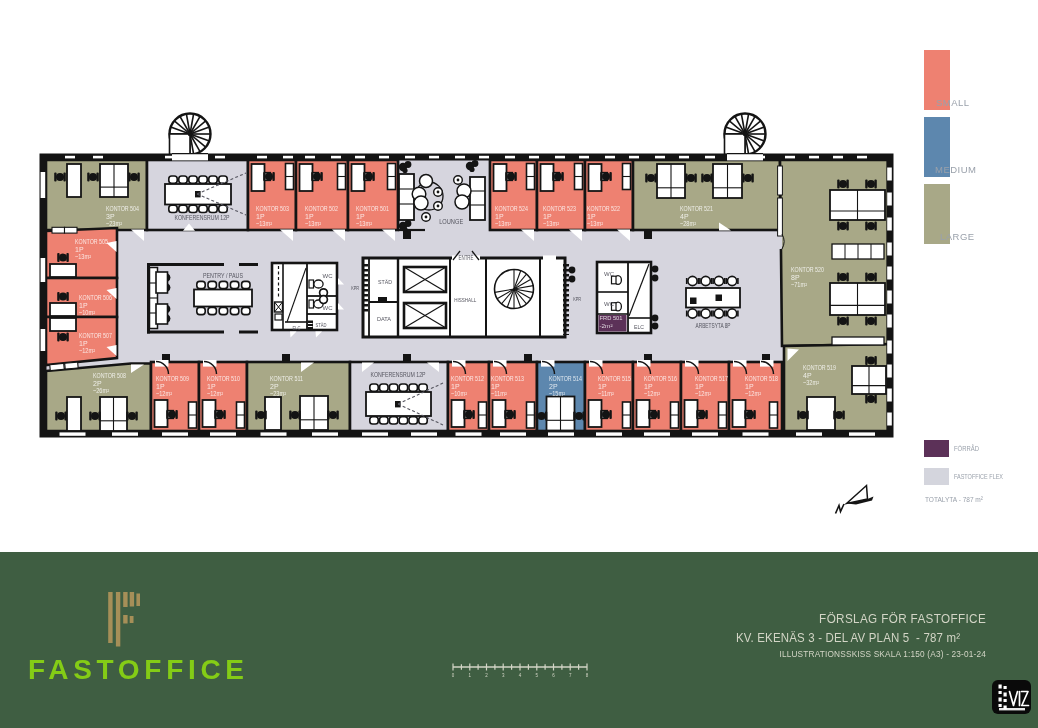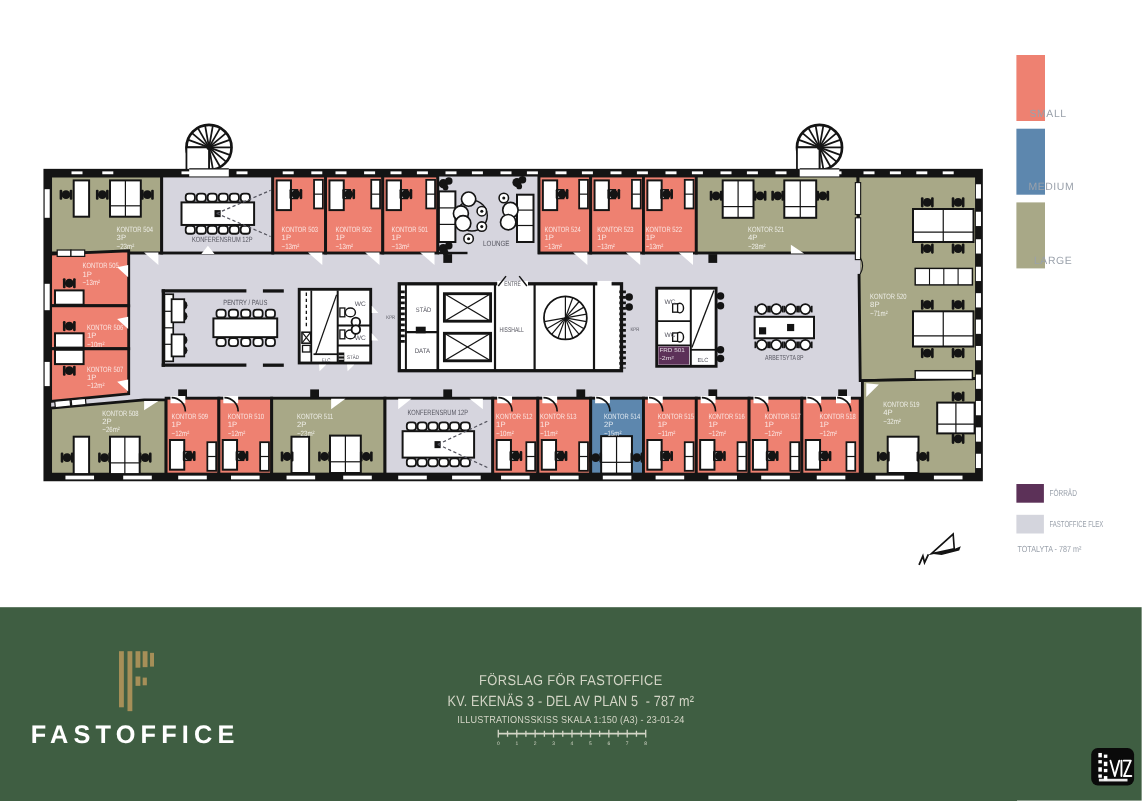--- a/index.html
+++ b/index.html
@@ -729,22 +729,22 @@
 <div style="position:absolute;left:0;top:552px;width:1038px;height:176px;background:#3f5e42;">
 <svg width="1038" height="176" viewBox="0 0 1038 176" style="position:absolute;left:0;top:0">
 <rect x="108.2" y="40" width="4.4" height="51" fill="#a68f58"></rect>
 <rect x="115.9" y="40" width="4.4" height="54.5" fill="#a68f58"></rect>
 <rect x="123.2" y="40" width="4.4" height="15" fill="#a68f58"></rect>
 <rect x="129.7" y="40" width="4.4" height="14.5" fill="#a68f58"></rect>
 <rect x="136.4" y="41.5" width="3.6" height="12.5" fill="#a68f58"></rect>
 <rect x="123.2" y="63" width="4.4" height="8.5" fill="#a68f58"></rect>
 <rect x="129.7" y="64" width="3.8" height="7" fill="#a68f58"></rect>
 </svg>
-<div style="position:absolute;left:28px;top:654px;margin-top:-552px;width:190px;color:#ffffff;font-size:23px;font-weight:bold;letter-spacing:4.7px;">FASTOFFICE</div>
-<div style="position:absolute;left:0;top:0;width:1038px;text-align:center;color:#d3d5c6;">
+<div style="position:absolute;left:28px;top:654px;margin-top:-552px;width:190px;color:#84cc16;font-size:28px;font-weight:bold;letter-spacing:4.7px;">FASTOFFICE</div>
+<div style="position:absolute;left:0;top:0;width:1038px;text-align:right;color:#d3d5c6;">
 <div style="margin-top:59px;font-size:13px;letter-spacing:0.4px;transform:scaleX(0.9);">FÖRSLAG FÖR FASTOFFICE</div>
 <div style="margin-top:4px;font-size:13.5px;letter-spacing:0.2px;transform:scaleX(0.85);">KV. EKENÄS 3 - DEL AV PLAN 5 &nbsp;- 787 m²</div>
 <div style="margin-top:4px;font-size:9.2px;letter-spacing:0.2px;transform:scaleX(0.9);">ILLUSTRATIONSSKISS SKALA 1:150 (A3) - 23-01-24</div>
 </div>
 <svg width="150" height="18" viewBox="0 0 150 18" style="position:absolute;left:450px;top:110px">
 <line x1="3" y1="5" x2="137" y2="5" stroke="#d3d5c6" stroke-width="1.6"></line>
 <line x1="3.0" y1="1.5" x2="3.0" y2="8.5" stroke="#d3d5c6" stroke-width="1.2"></line>
 <line x1="11.4" y1="2.25" x2="11.4" y2="7.75" stroke="#d3d5c6" stroke-width="1.2"></line>
 <line x1="19.8" y1="1.5" x2="19.8" y2="8.5" stroke="#d3d5c6" stroke-width="1.2"></line>
 <line x1="28.1" y1="2.25" x2="28.1" y2="7.75" stroke="#d3d5c6" stroke-width="1.2"></line>

